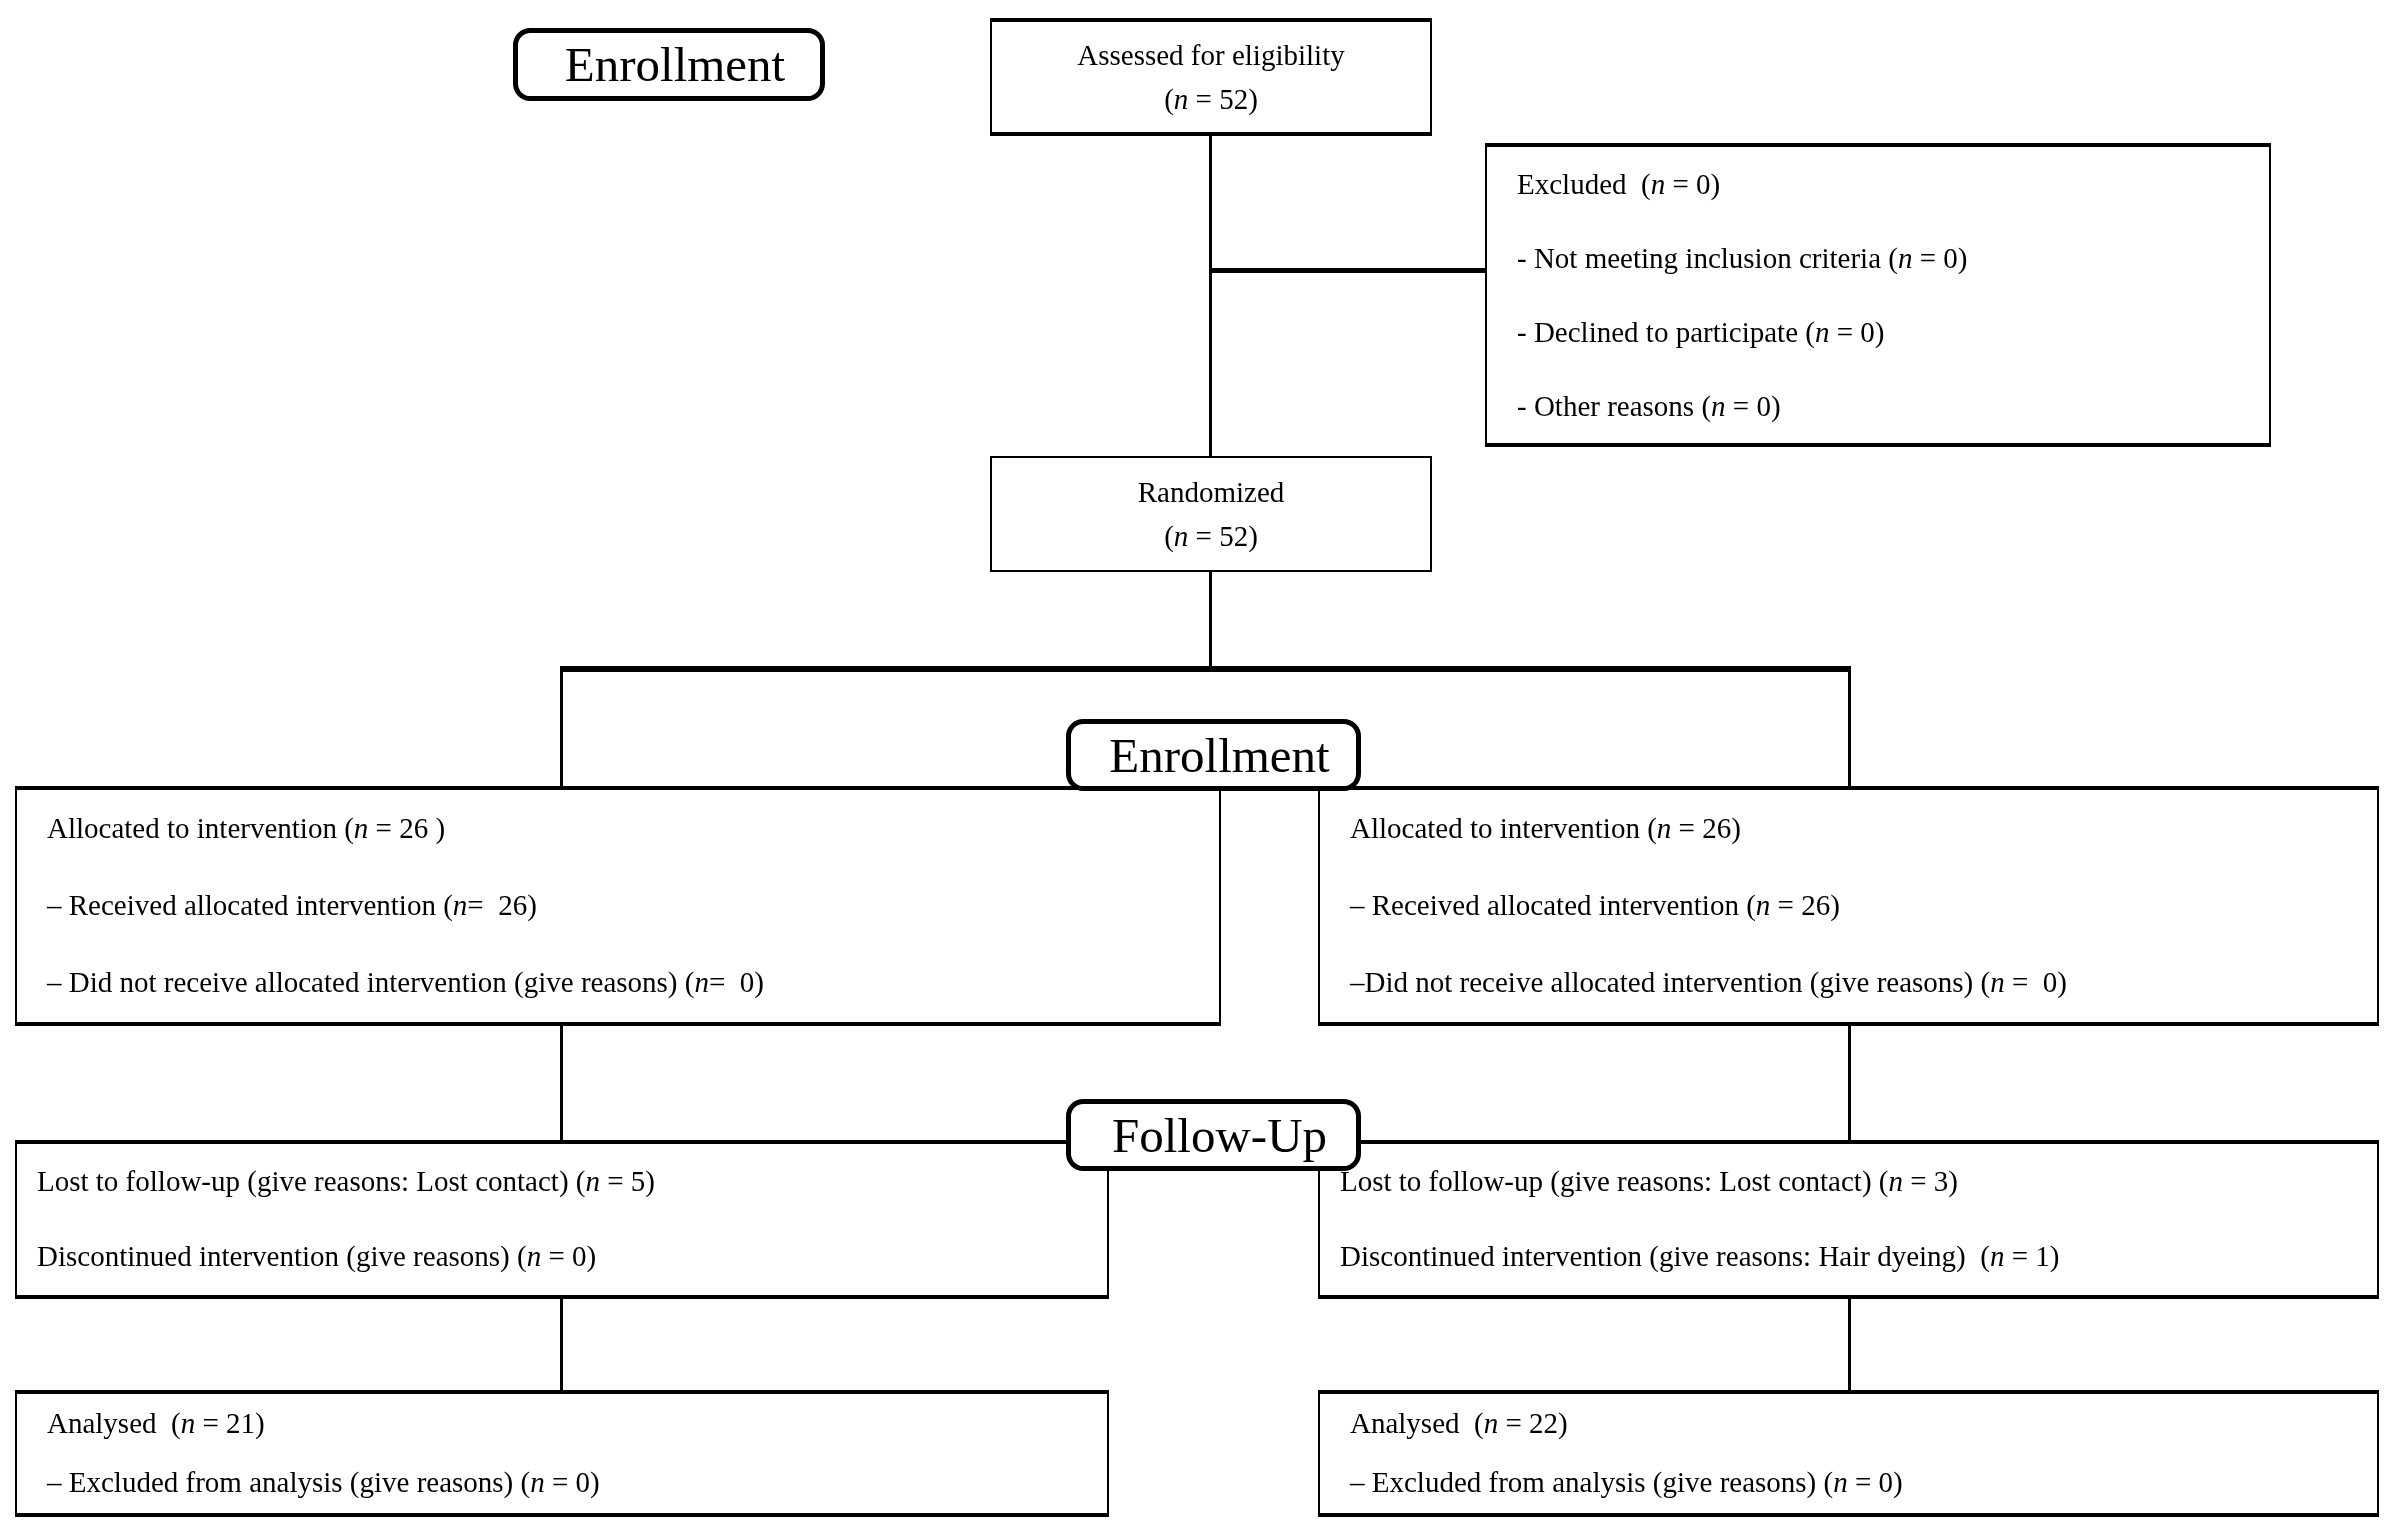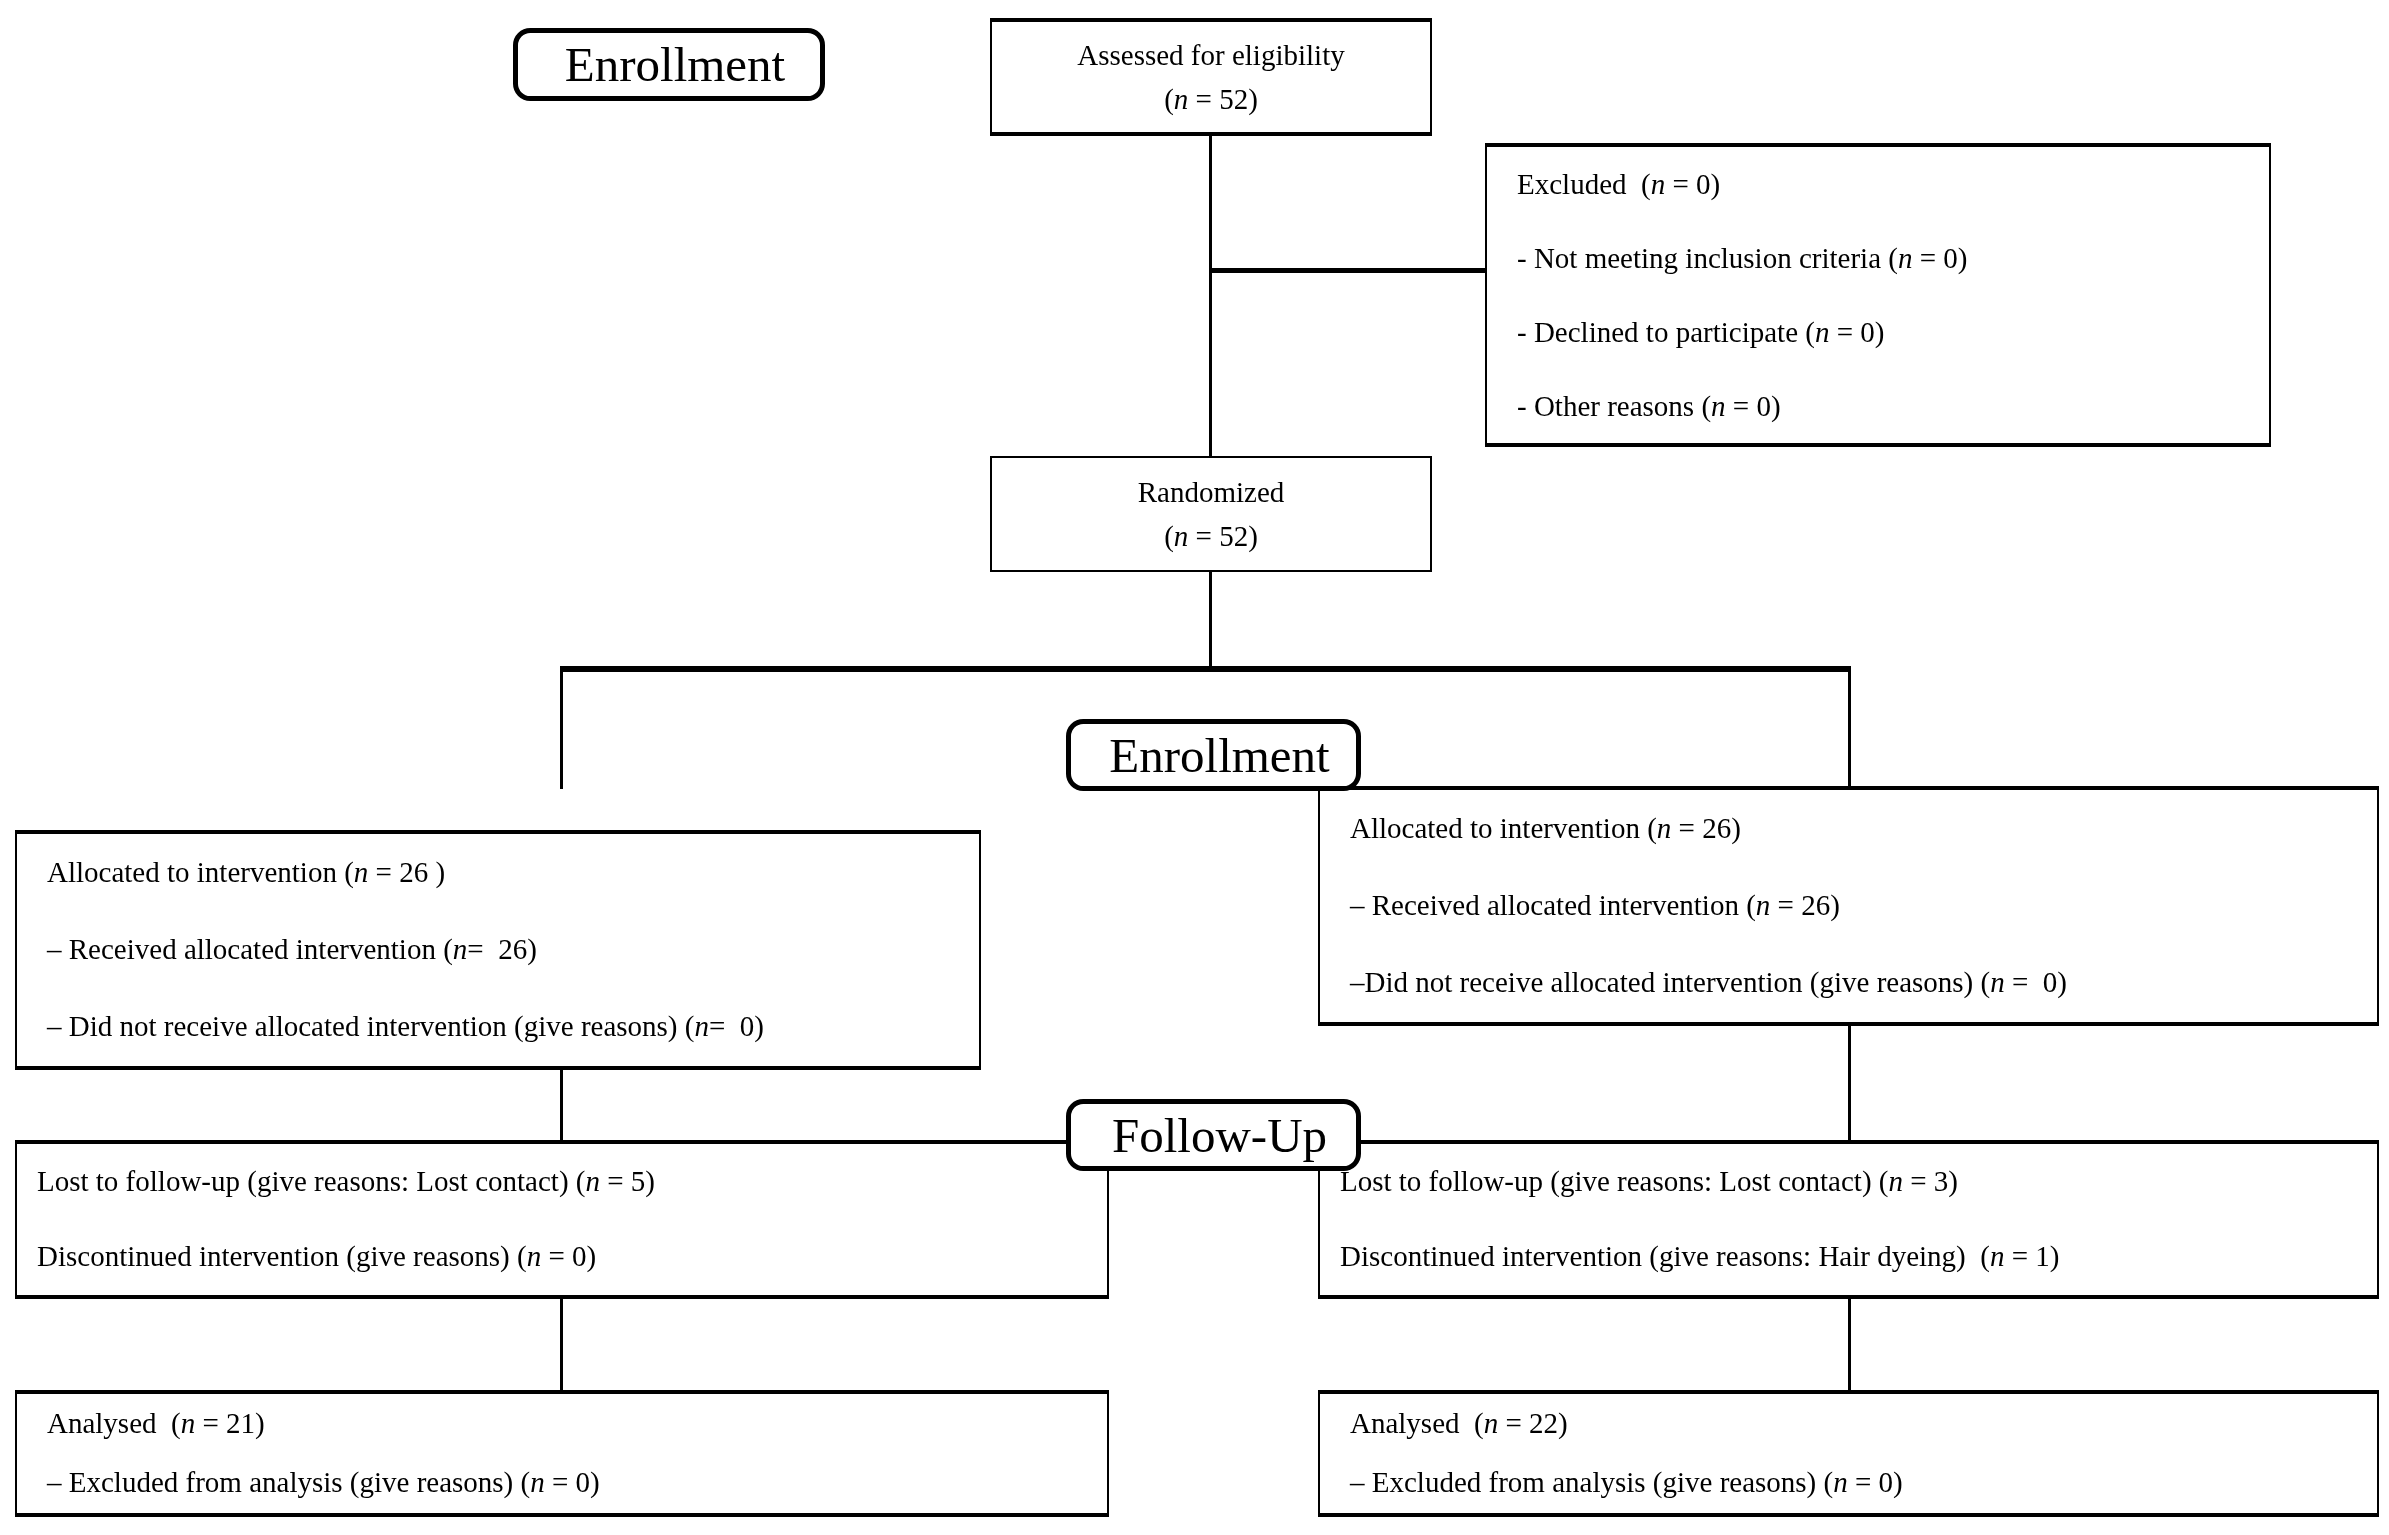--- a/index.html
+++ b/index.html
@@ -54,21 +54,21 @@
   .alloc .line { height: 77px; }
   .fu .line    { height: 75px; padding-left: 20px; }
   .an .line    { height: 59px; }
 
   
   #enrollment-label { left: 513px;  top: 28px;   width: 312px;  height: 73px; }
   #assessed-box     { left: 990px; top: 18.4px;   width: 442px;  height: 118px; }
   #excluded-box     { left: 1485px; top: 143px;  width: 786px; height: 304px; }
   #randomized-box   { left: 990px; top: 456px;  width: 442px;  height: 116px; }
   #allocation-label { left: 1066px; top: 719px; width: 295px;  height: 72px; }
-  #alloc-left-box   { left: 15px;   top: 786px; width: 966px; height: 240px; margin-top: 44px; }
+  #alloc-left-box   { left: 15px;   top: 786px; width: 1206px; height: 240px; }
   #alloc-right-box  { left: 1318px; top: 786px; width: 1061px; height: 240px; }
   #followup-label   { left: 1066px; top: 1099px; width: 295px;  height: 72px; }
   #fu-left-box      { left: 15px;   top: 1140px; width: 1094px; height: 159px; }
   #fu-right-box     { left: 1318px; top: 1140px; width: 1061px; height: 159px; }
   #analysis-label   { left: 1066px; top: 1319px; width: 295px;  height: 74px; }
   #an-left-box      { left: 15px;   top: 1390px; width: 1094px; height: 127px; }
   #an-right-box     { left: 1318px; top: 1390px; width: 1061px; height: 127px; }
 
   #conn-assessed-randomized { left: 1209px; top: 135px;  width: 3.3px;    height: 323px; }
   #conn-excluded-branch     { left: 1209px; top: 268px;  width: 280px;  height: 5.4px; }

